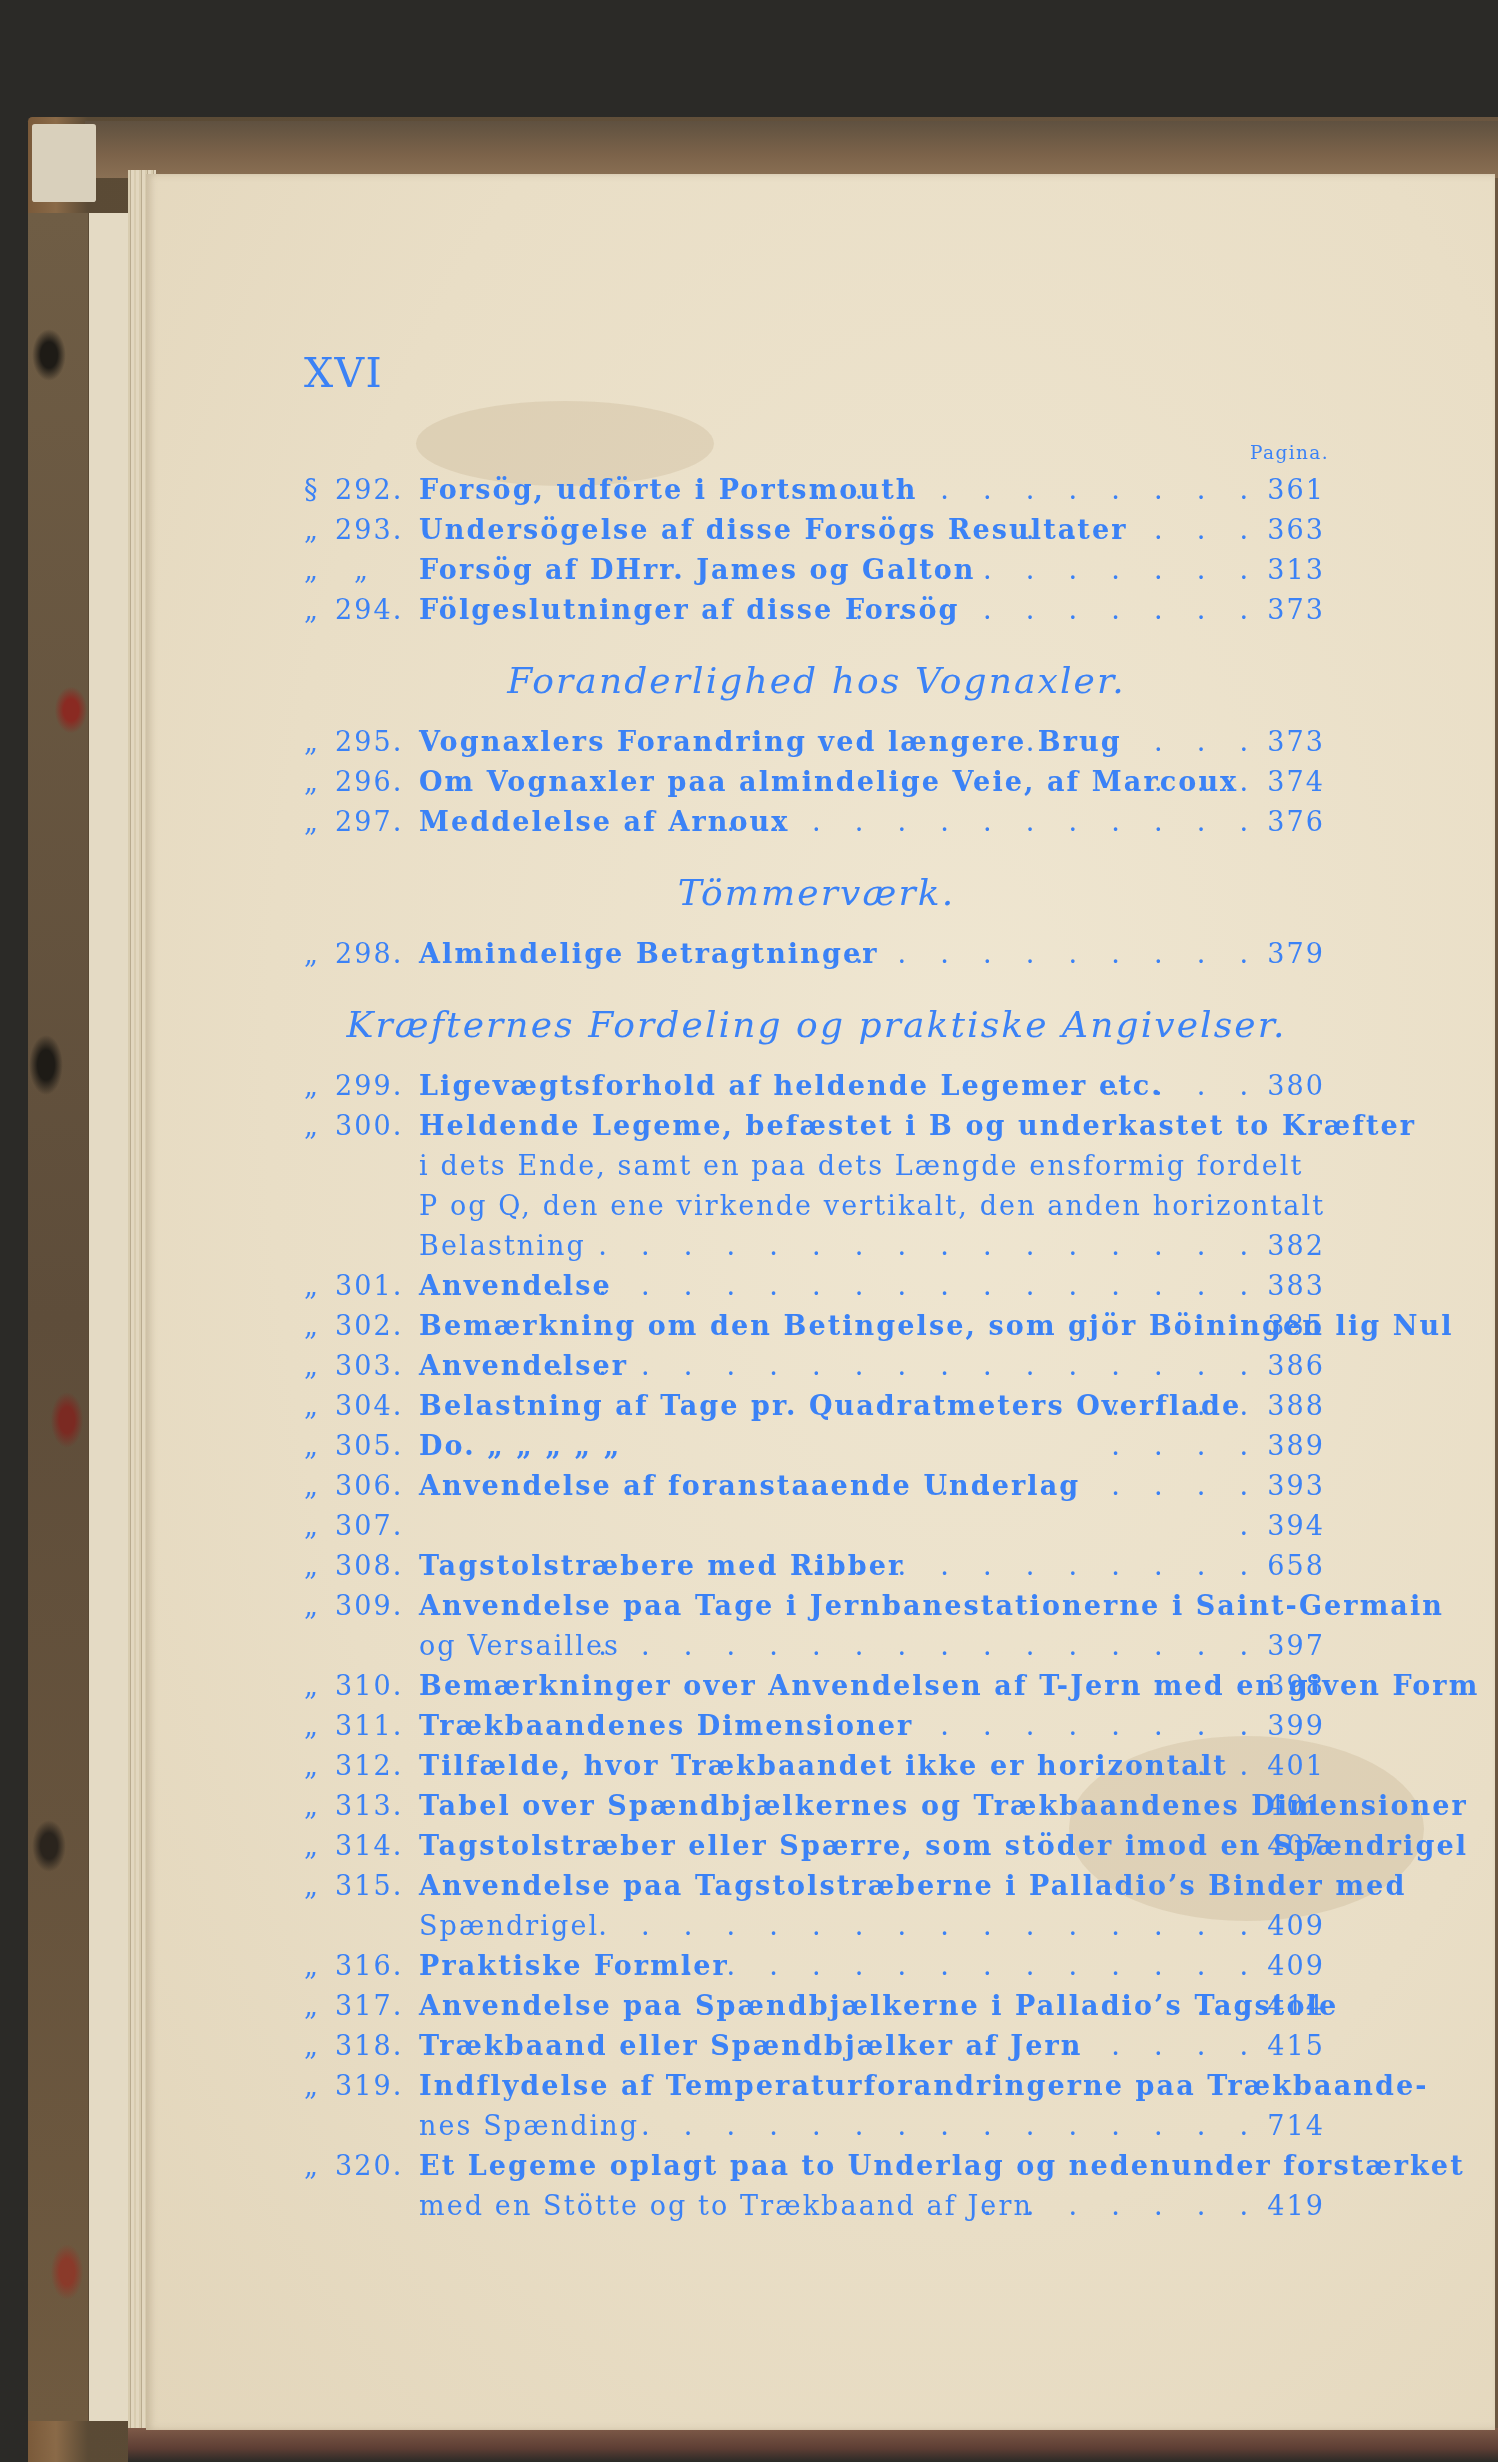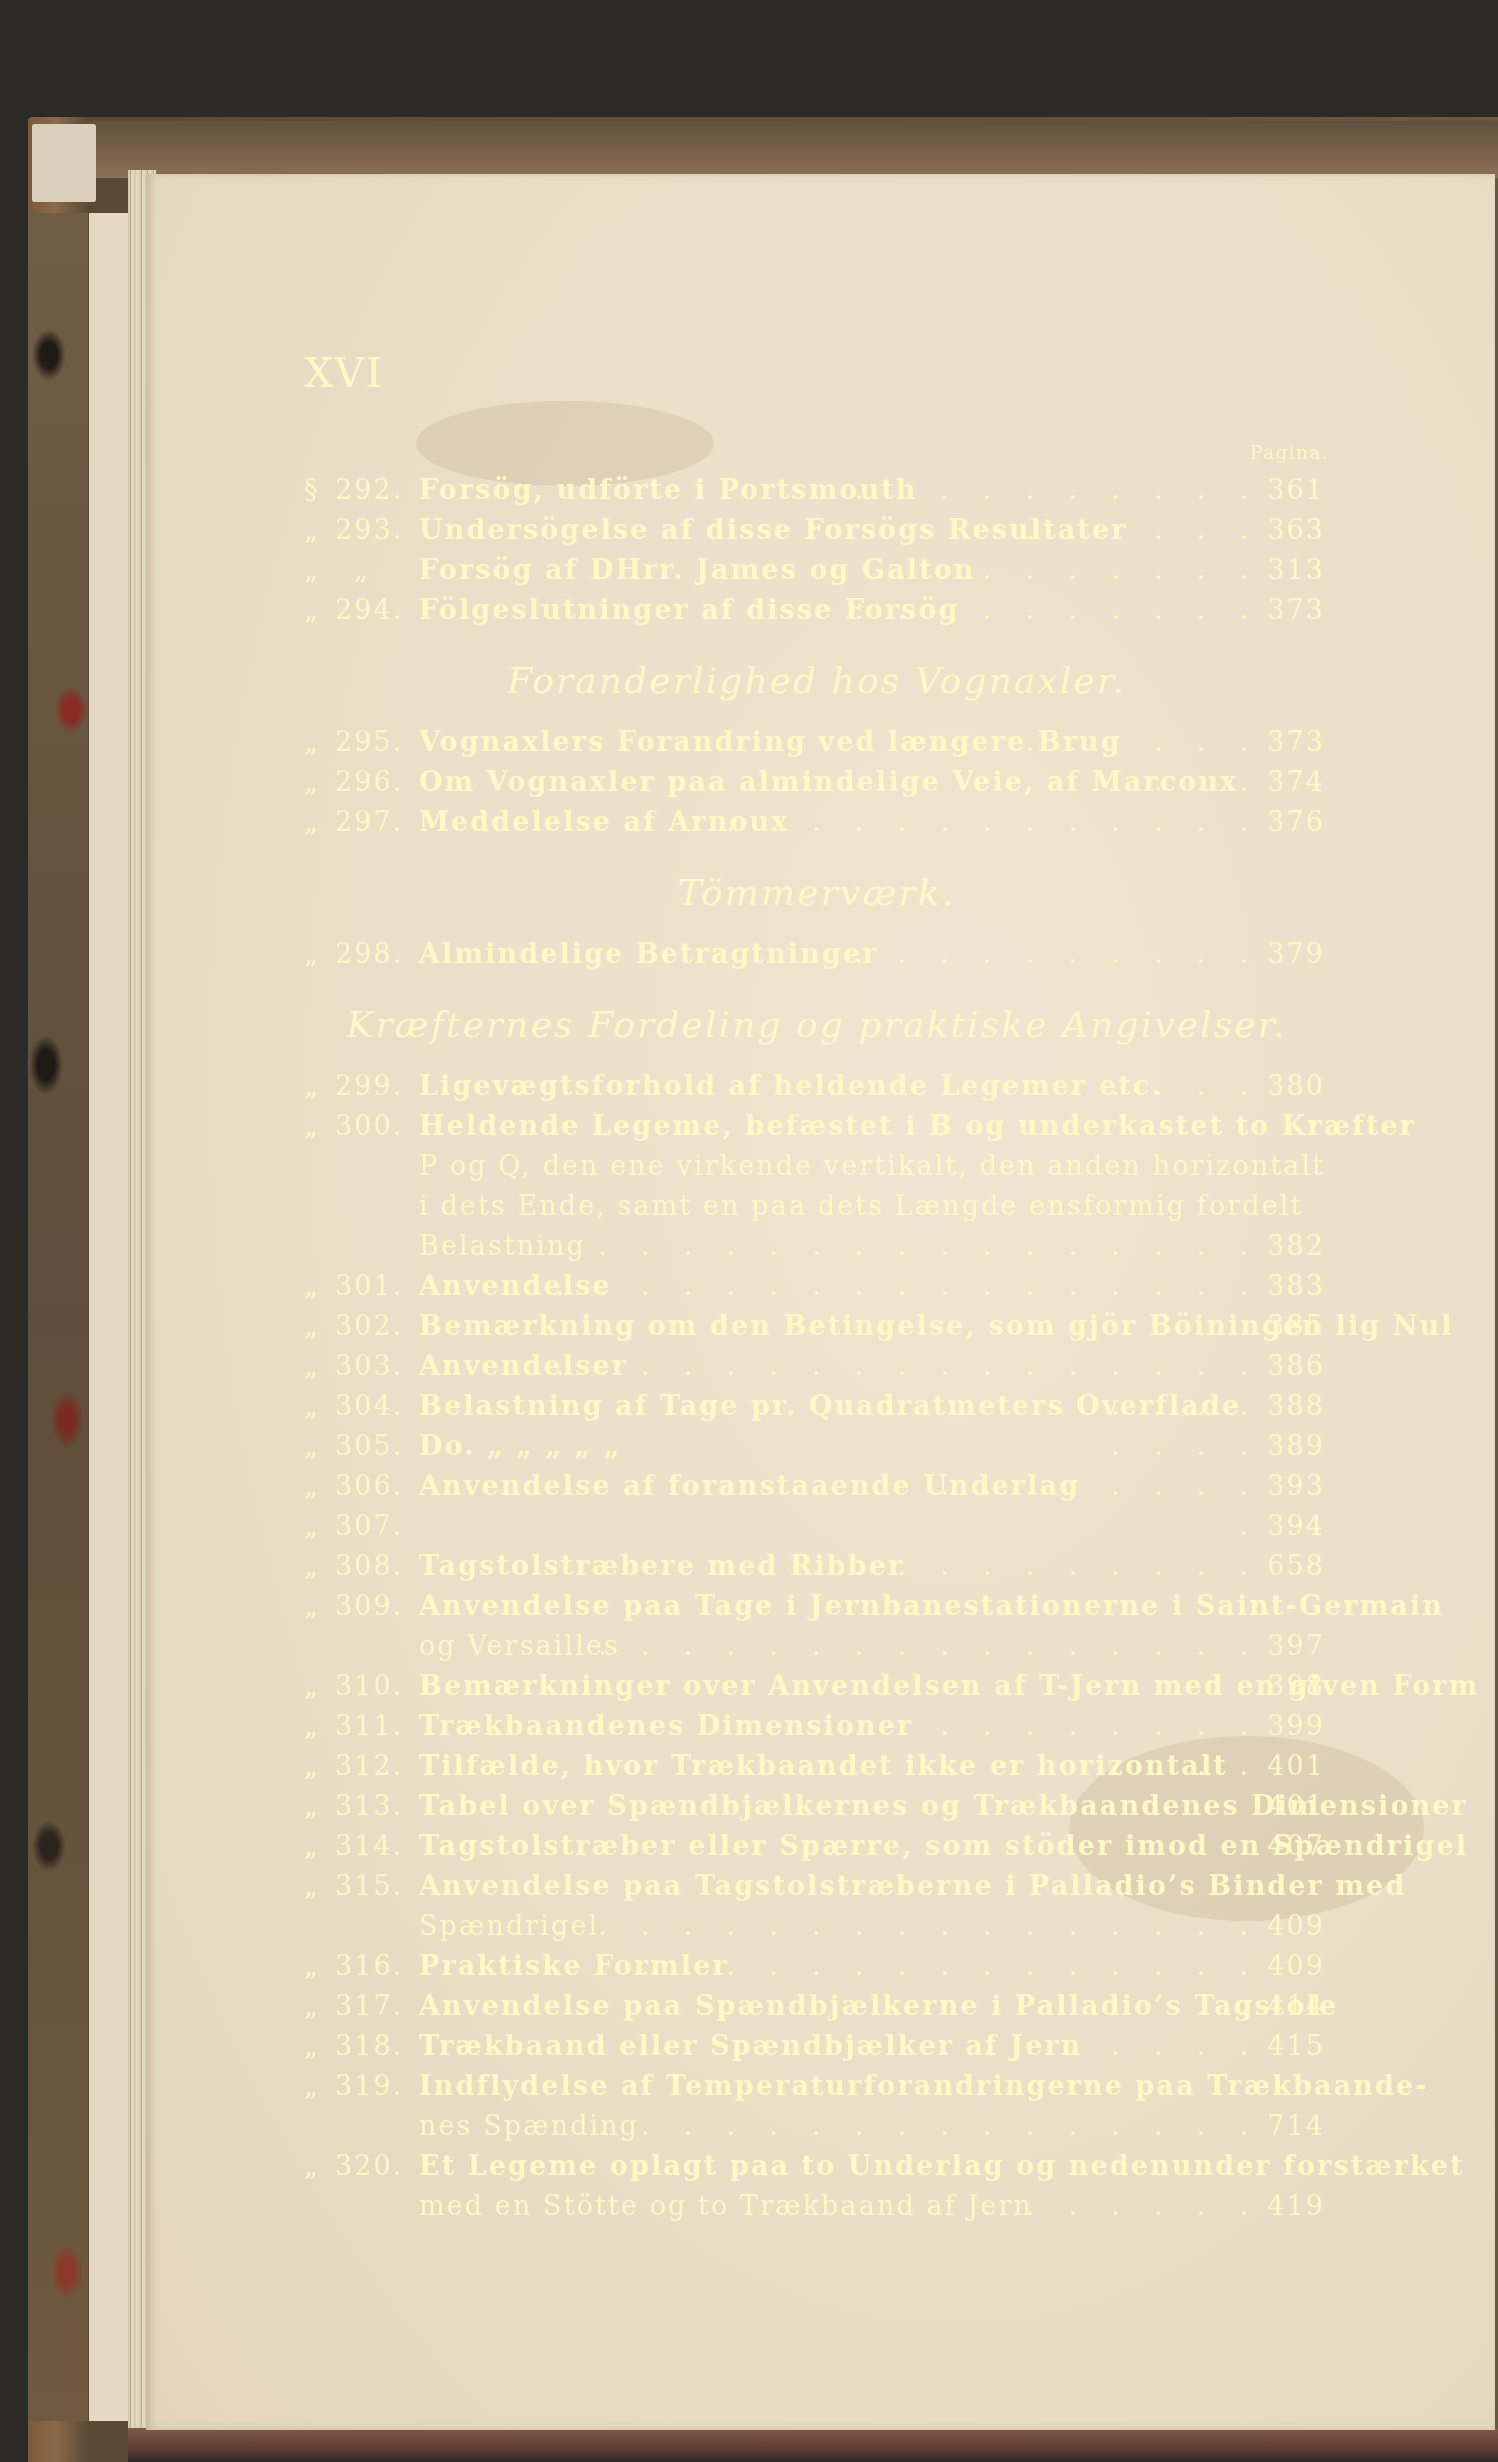--- a/index.html
+++ b/index.html
@@ -21,21 +21,21 @@
           radial-gradient(ellipse 25px 43px at 39px 2059px,#8a3a2a 30%,transparent 65%),
           linear-gradient(180deg,#6f5d45,#5e4d3a 50%,#6f5a40);}
   .flyleaf{position:absolute;left:89px;top:213px;width:43px;height:2208px;background:#e4dac4;}
   .page-edges{position:absolute;left:128px;top:170px;width:28px;height:2265px;
          background:repeating-linear-gradient(90deg,#d8ccb0 0 2.1px,#b9ab8f 2.1px 2.8px,#e2d7bf 2.8px 5.7px);}
   .bottom-edge{position:absolute;left:128px;top:2428px;width:1370px;height:34px;
          background:linear-gradient(180deg,#7e5a48,#5d3e34 60%,#2b2a27);}
   .page{position:absolute;left:146px;top:174px;width:1349px;height:2256px;
         background:radial-gradient(ellipse at 60% 40%,#efe6d1 0%,#e9dec6 60%,#e2d5ba 100%);
         box-shadow:inset 4.3px 0 7px rgba(120,100,70,.25);}
-  .ink{color:#fef9c3;}
+  .ink{color:#3b82f6;}
   .folio{position:absolute;left:304px;top:349px;font-size:41px;letter-spacing:1.4px;}
   .pagina{position:absolute;right:169px;top:442px;font-size:18.5px;letter-spacing:1.4px;margin-left:37px;}
   .toc{position:absolute;left:304px;top:470px;width:1025px;}
   .row{position:relative;height:40px;line-height:40px;font-size:27px;white-space:nowrap;letter-spacing:2.1px;}
   .row .sign{position:absolute;left:0;width:28px;}
   .row .sub{position:absolute;left:50px;width:36px;}
   .row .num{position:absolute;left:31px;}
   .row .title{position:absolute;left:115px;font-weight:bold;}
   .row .cont{position:absolute;left:115px;}
   .row .pg{position:absolute;right:4px;}
@@ -135,24 +135,24 @@
       <span class="title">Ligevægtsforhold af heldende Legemer etc.</span>
       <span class="dots">. . . . .</span>
       <span class="pg">380</span>
     </div>
     <div class="row">
       <span class="sign">„</span>
       <span class="num">300.</span>
       <span class="title">Heldende Legeme, befæstet i B og underkastet to Kræfter</span>
     </div>
     <div class="row">
+      <span class="cont">i dets Ende, samt en paa dets Længde ensformig fordelt</span>
+    </div>
+    <div class="row">
       <span class="cont">P og Q, den ene virkende vertikalt, den anden horizontalt</span>
-    </div>
-    <div class="row">
-      <span class="cont">i dets Ende, samt en paa dets Længde ensformig fordelt</span>
     </div>
     <div class="row">
       <span class="cont">Belastning</span>
       <span class="dots">. . . . . . . . . . . . . . . . .</span>
       <span class="pg">382</span>
     </div>
     <div class="row">
       <span class="sign">„</span>
       <span class="num">301.</span>
       <span class="title">Anvendelse</span>

